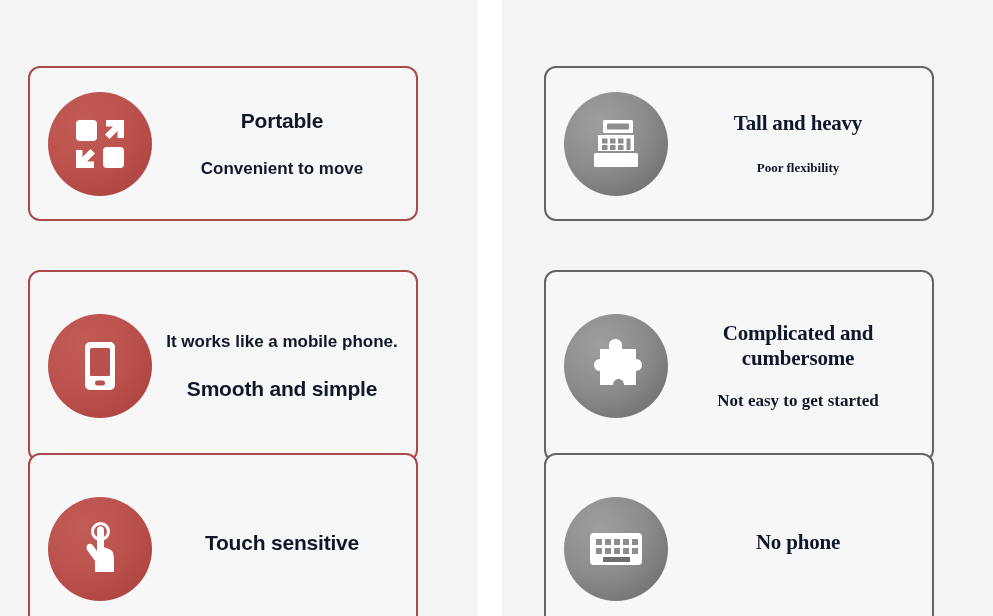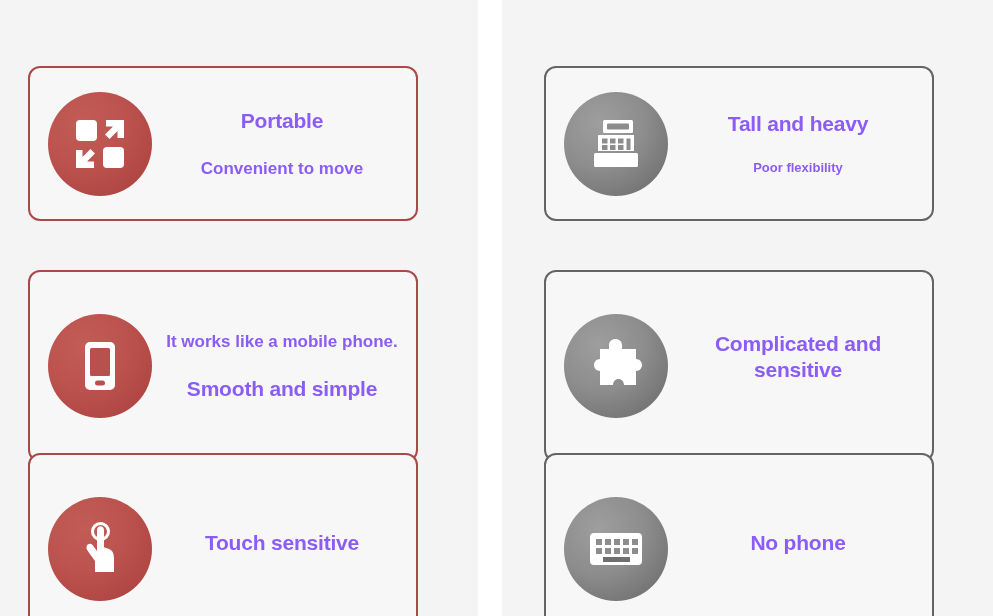--- a/index.html
+++ b/index.html
@@ -23,21 +23,21 @@
   }
 
   .column {
     position: relative;
     height: 616px;
     background: #f4f4f4;
     box-sizing: border-box;
   }
   .column.left  { width: 478px; padding: 0 22px; }
   .gutter       { width: 24px; background: #ffffff; height: 616px; }
-  .column.right { width: 491px; padding: 1px 26px; }
+  .column.right { width: 491px; padding: 1px 26px; font-family: Liberation Serif, serif; }
 
   .card {
     position: absolute;
     box-sizing: border-box;
     border-radius: 12px;
     background: #f7f7f7;
     display: flex;
     align-items: center;
   }
   .card.red  { border: 2px solid #a84a48; }
@@ -70,21 +70,21 @@
   .icon-wrap svg { display: block; }
 
   .text-col {
     flex: 1 1 auto;
     display: flex;
     flex-direction: column;
     align-items: center;
     justify-content: center;
     padding: 0 10px 0 6px;
     text-align: center;
-    color: #8b5cf6;
+    color: #0f172a;
   }
   .t-big {
     font-size: 21px;
     font-weight: bold;
     line-height: 1.22;
     letter-spacing: -0.2px;
   }
   .t-mid {
     font-size: 13px;
     font-weight: bold;
@@ -179,22 +179,23 @@
       </div>
     </div>
 
     <div class="card gray row2">
       <div class="icon-wrap gray">
         <svg width="58" height="58" viewBox="0 0 58 58" aria-hidden="true">
           <path d="M22 8 C22 4.5 25 2 28.5 2 C32 2 35 4.5 35 8 L35 12 L49 12 L49 22 C52.5 22 55 24.8 55 28 C55 31.2 52.5 34 49 34 L49 48 L37 48 C37 44.6 34.6 42 31.5 42 C28.4 42 26 44.6 26 48 L13 48 L13 34 C9.5 34 7 31.2 7 28 C7 24.8 9.5 22 13 22 L13 12 L22 12 Z" fill="#ffffff"></path>
         </svg>
       </div>
       <div class="text-col">
-        <div class="t-big">Complicated and sensitive</div>
+        <div class="t-big">Complicated and cumbersome</div>
         <div class="gap-md"></div>
+        <div class="t-small">Not easy to get started</div>
       </div>
     </div>
 
     <div class="card gray row3">
       <div class="icon-wrap gray">
         <svg width="58" height="58" viewBox="0 0 58 58" aria-hidden="true">
           <rect x="3" y="13" width="52" height="32" rx="4" fill="#ffffff"></rect>
           <rect x="9" y="19" width="6" height="6" fill="#8d8d8d"></rect>
           <rect x="18" y="19" width="6" height="6" fill="#8d8d8d"></rect>
           <rect x="27" y="19" width="6" height="6" fill="#8d8d8d"></rect>

